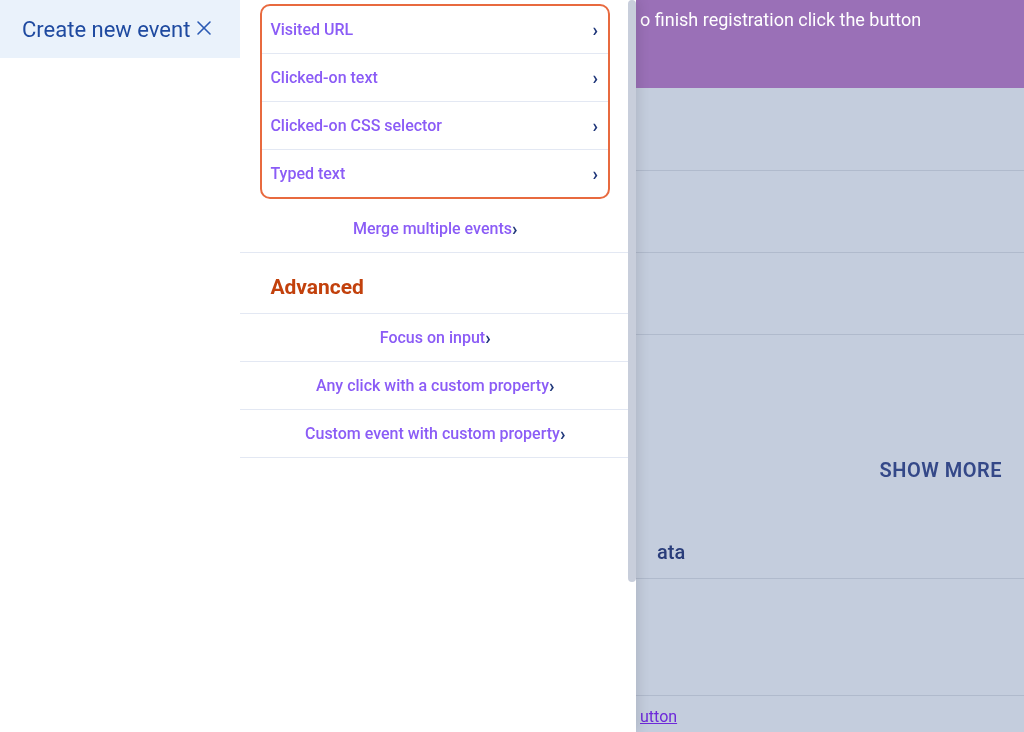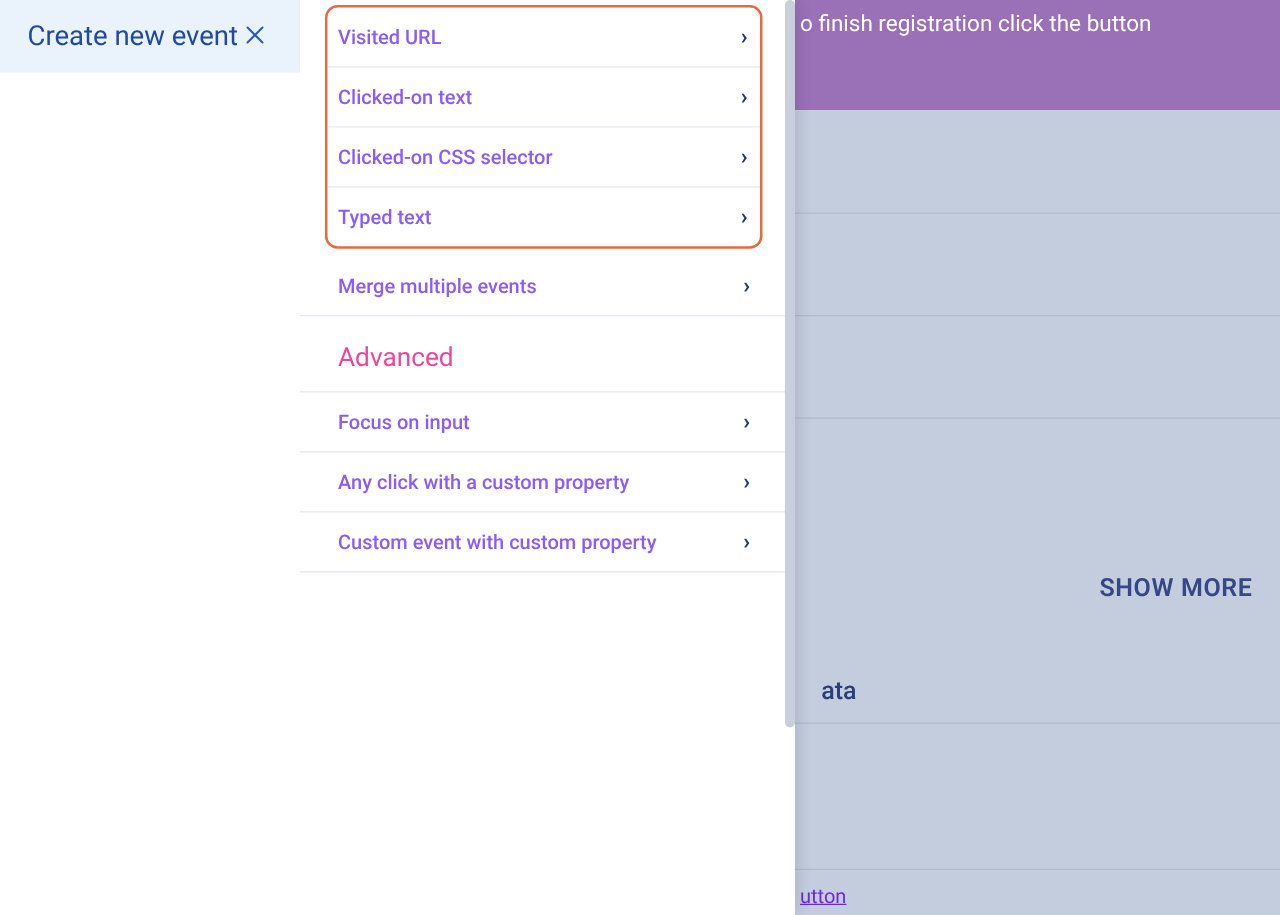--- a/index.html
+++ b/index.html
@@ -32,23 +32,23 @@
   .modal-body { flex: 1; overflow-y: auto; position: relative; padding-right: 6px; }
 
   .highlight-group { margin: 4px 20px 0 20px; border: 2px solid #e86a3f; border-radius: 10px; overflow: hidden; }
   .list-item { display: flex; align-items: center; justify-content: space-between; padding: 14px 10px 14px 8px; border-top: 1px solid #e3e8f3; cursor: pointer; }
   .highlight-group .list-item { border-top: 1px solid #e3e8f3; }
   .highlight-group .list-item:first-child { border-top: none; }
   .list-item-label { color: #8b5cf6; font-size: 16px; font-weight: 500; }
   .chevron { color: #20377a; font-size: 18px; font-weight: 700; line-height: 1; }
 
   .plain-list { margin: 0 0 0 0; }
-  .plain-list .list-item { padding: 14px 30px; }
+  .plain-list .list-item { padding: 14px 30px; justify-content: center; }
 
-  .section-heading { color: #ec4899; font-size: 21px; font-weight: 400; padding: 22px 30px 14px 30px; }
+  .section-heading { color: #c2410c; font-size: 21px; font-weight: 700; padding: 22px 30px 14px 30px; }
 
   .info-card { margin: 30px 30px 40px 30px; background: #eaf2fb; border-radius: 2px; padding: 30px 34px; color: #2d3c66; }
   .info-card h3 { font-size: 19px; font-weight: 500; color: #2d3c66; margin-bottom: 26px; }
   .info-card p { font-size: 16px; line-height: 1.5; margin-bottom: 24px; color: #2d3c66; }
   .info-card p strong { font-weight: 700; }
 
   
   .fake-scroll { position: absolute; top: 0; right: 0; width: 8px; height: 582px; background: #c8cedb; border-radius: 4px; }
 </style>
 </head>

